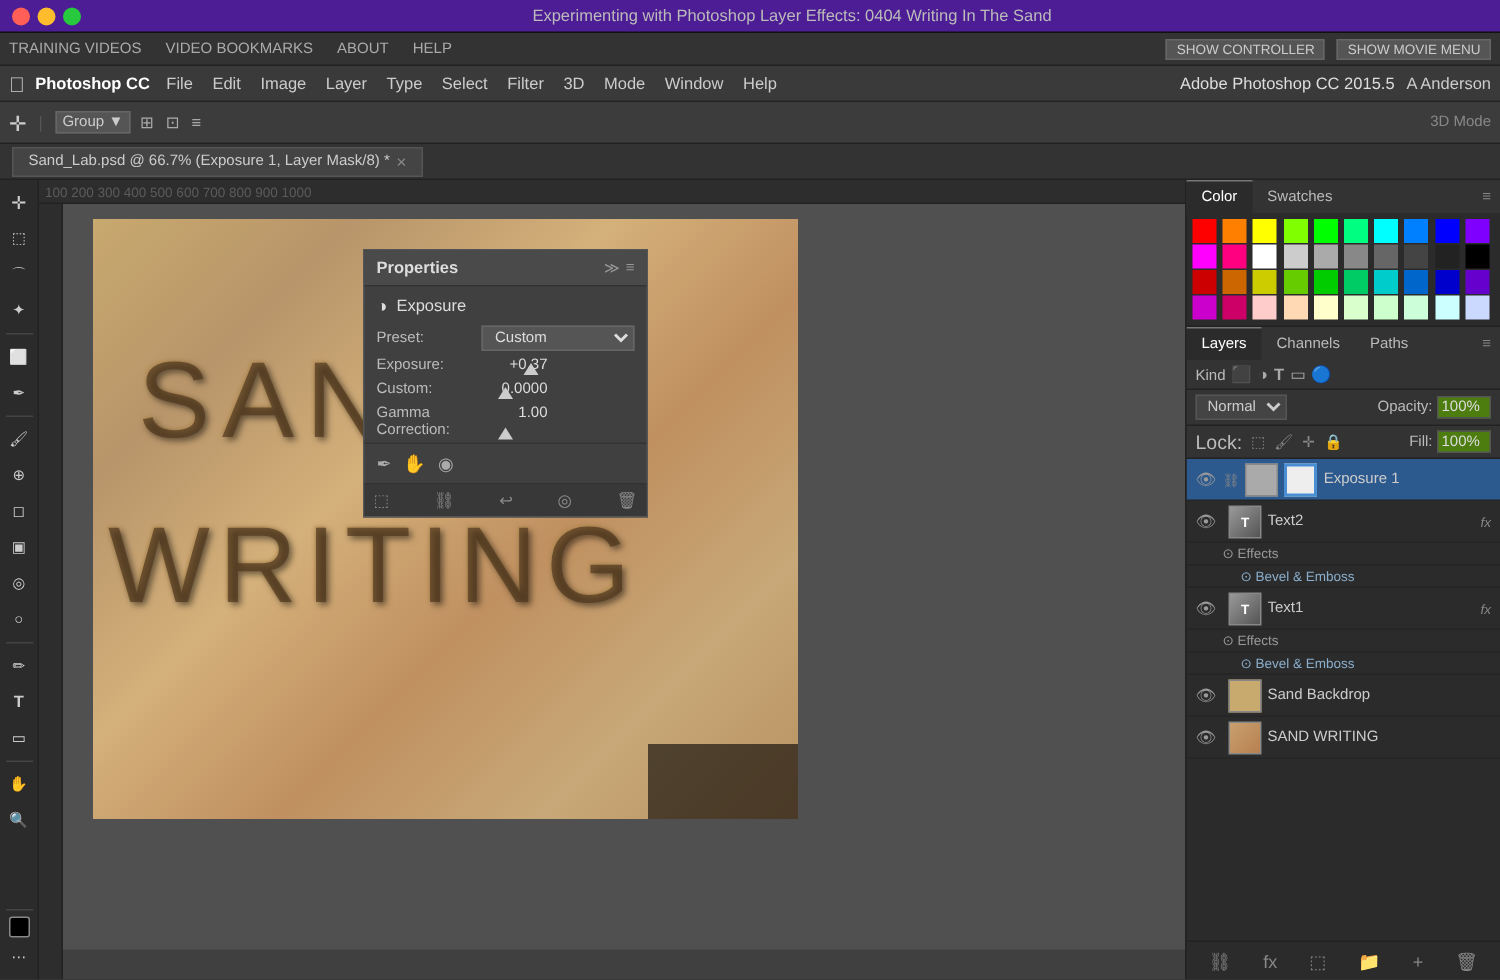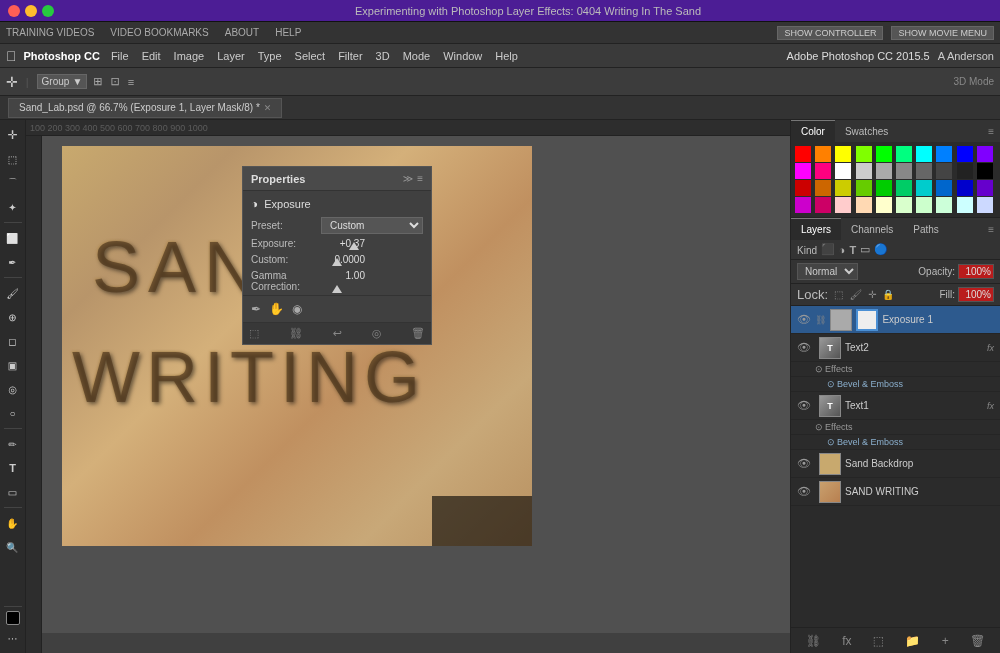--- a/index.html
+++ b/index.html
@@ -309,22 +309,22 @@
       height: 26px;
     }
     .layers-bottom-icon { font-size: 12px; color: #888; cursor: pointer; }
     .layer-color-sand { background: #C8A96E; }
     .layer-color-text2 {
       background: linear-gradient(135deg, #888 0%, #444 100%);
     }
 
     
     .opacity-input {
-      background: #b91c1c; border: 1px solid #555; color: #ddd;
-      font-size: 10px; width: 38px; padding: 1px 2px; text-align: right;
+      background: #4d7c0f; border: 1px solid #555; color: #ddd;
+      font-size: 10px; width: 38px; padding: 1px 2px;
     }
   </style>
 </head>
 <body>
 
 <div class="title-bar">
   <div class="title-bar-buttons">
     <div class="tb-btn tb-red"></div>
     <div class="tb-btn tb-yellow"></div>
     <div class="tb-btn tb-green"></div>

